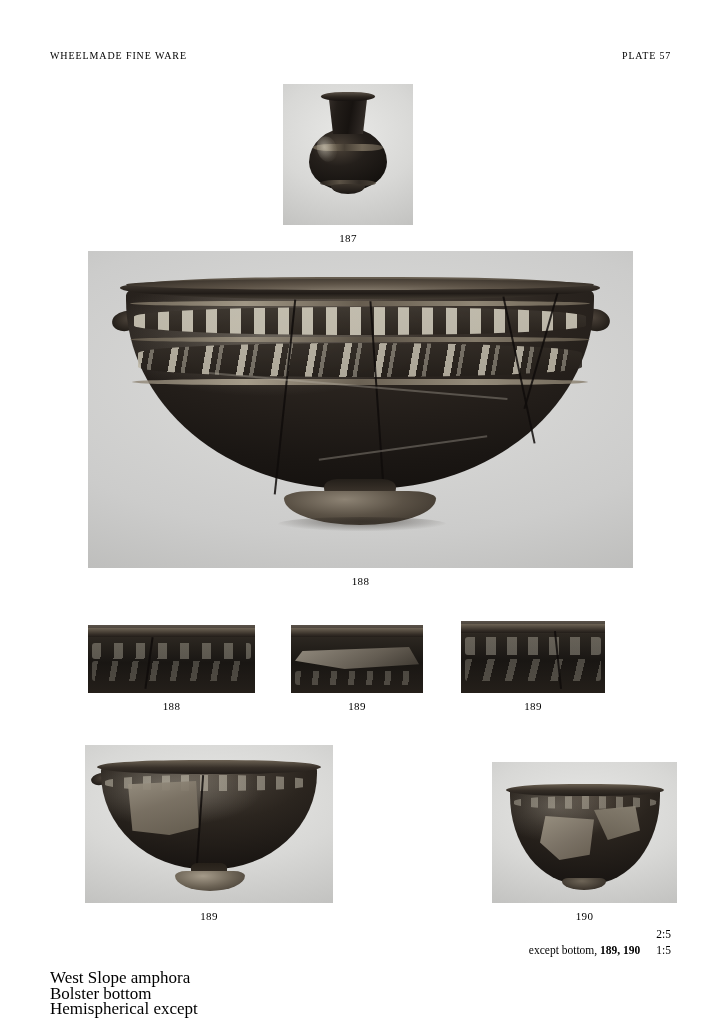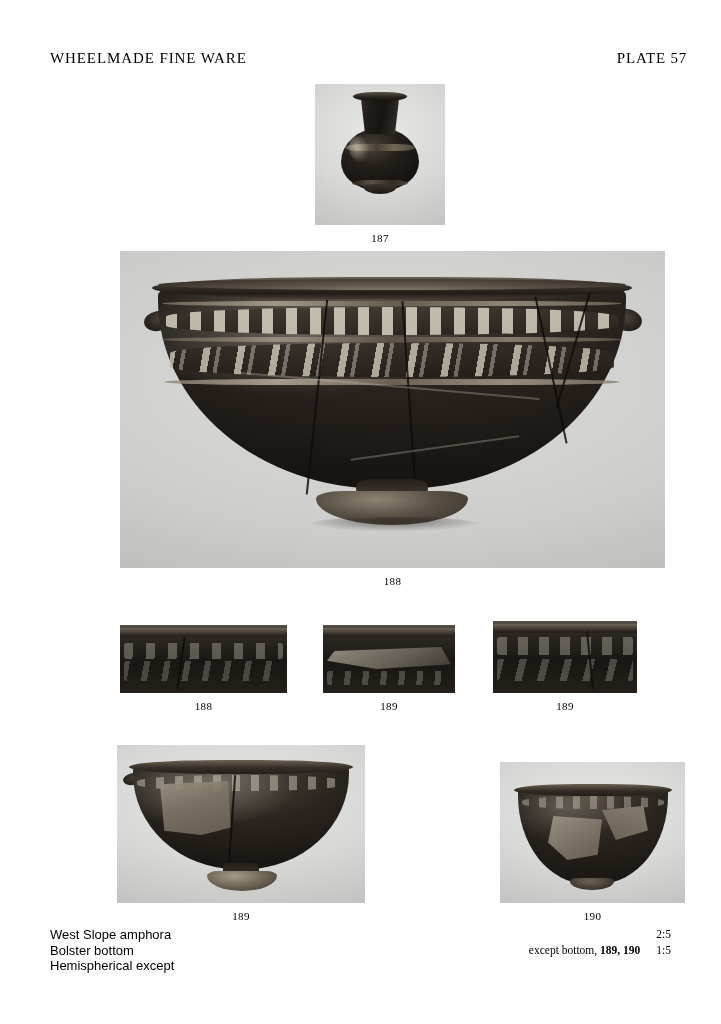--- a/index.html
+++ b/index.html
@@ -14,36 +14,35 @@
     font-family: "Liberation Serif", serif;
     color: #000000;
     overflow: hidden;
   }
 
   
   .page-header {
     position: absolute;
     top: 50px;
     left: 50px;
-    right: 34px;
+    right: 50px;
     height: 16px;
     display: flex;
     justify-content: space-between;
     align-items: baseline;
-    font-size: 15px;
+    font-size: 10px;
     letter-spacing: 0.9px;
     font-family: "Liberation Serif", serif;
   }
   .page-header .left { font-weight: 400; }
   .page-header .right { font-weight: 400; letter-spacing: 0.8px; }
 
   
   .fig {
     position: absolute;
-    margin-left: 32px;
   }
   .plate-photo {
     position: relative;
     overflow: hidden;
     background: #cfcfcf;
   }
   .caption {
     text-align: center;
     font-size: 11px;
     font-family: "Liberation Serif", serif;
@@ -262,21 +261,21 @@
     background: linear-gradient(180deg,#262019 0%,#352e26 100%);
     border-radius: 20%/40%;
   }
   .h189-foot {
     left: 90px; top: 126px; width: 70px; height: 20px;
     background: radial-gradient(ellipse at 40% 25%, #a59b8a 0%, #6d6456 50%, #3a332b 100%);
     border-radius: 16% 16% 50% 50% / 24% 24% 76% 76%;
   }
 
   
-  #fig190 { left: 440px; top: 762px; padding-left: 28px; }
+  #fig190 { left: 464px; top: 762px; padding-left: 28px; }
   #fig190 .plate-photo { width: 185px; height: 141px; }
   .h190-bowl {
     left: 18px; top: 26px; width: 150px; height: 96px;
     background:
       radial-gradient(ellipse 70% 60% at 30% 20%, rgba(235,230,214,0.22) 0%, rgba(0,0,0,0) 60%),
       radial-gradient(ellipse 120% 120% at 50% 6%, #4a4138 0%, #2a241e 38%, #1a1613 76%, #110e0c 100%);
     border-radius: 6% 6% 46% 46% / 4% 4% 92% 92%;
   }
   .h190-rim {
     left: 14px; top: 22px; width: 158px; height: 12px;
@@ -306,24 +305,24 @@
   .h190-foot {
     left: 70px; top: 116px; width: 44px; height: 12px;
     background: radial-gradient(ellipse at 45% 25%, #6e6557 0%, #3b342c 70%, #241f1a 100%);
     border-radius: 14% 14% 50% 50% / 30% 30% 70% 70%;
   }
 
   
   .footer-left {
     position: absolute;
     left: 50px;
-    top: 927px;
-    font-size: 13px;
+    top: 970px;
+    font-size: 17px;
     line-height: 15.5px;
-    font-family: Liberation Sans, sans-serif;
+    font-family: Liberation Serif, serif;
   }
   .footer-right {
     position: absolute;
     right: 50px;
     top: 927px;
     font-size: 11.5px;
     line-height: 15.5px;
     text-align: right;
     font-family: "Liberation Serif", serif;
     white-space: nowrap;

